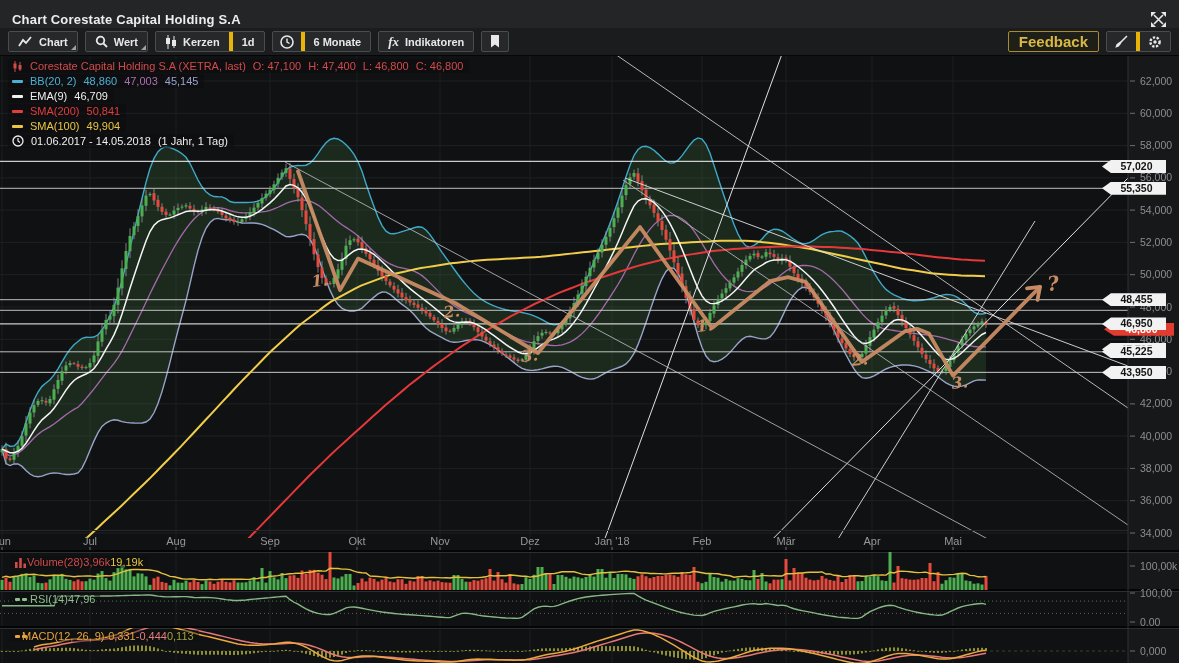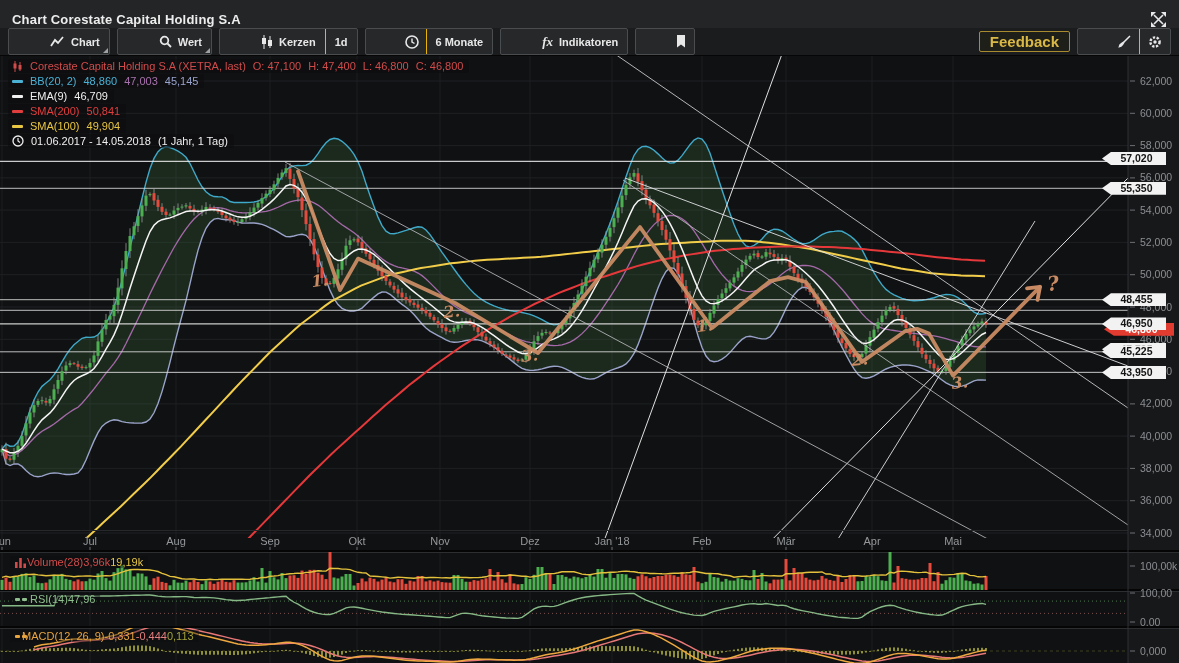--- a/index.html
+++ b/index.html
@@ -8,24 +8,24 @@
   
   .titlebar{position:absolute;top:0;left:0;right:0;height:40px;background:#232527;
     display:flex;align-items:center;justify-content:space-between;padding:16px 12px;
     box-sizing:border-box;border-bottom:1px solid #09090a;z-index:10;}
   .titlebar .t{font-size:13px;font-weight:bold;color:#ededed;letter-spacing:.2px;}
   .icon-btn{display:flex;align-items:center;justify-content:center;cursor:pointer;}
   
   .toolbar{position:absolute;top:28px;left:0;right:0;height:28px;background:#1a1c1e;
     display:flex;align-items:center;padding:0 8px;gap:7px;box-sizing:border-box;
     border-bottom:1px solid #060607;z-index:10;}
-  .btn-group{display:flex;border:1px solid #4a4d50;border-radius:2px;background:#26282a;height:27px;box-sizing:border-box;padding-left:32px;}
+  .btn-group{display:flex;border:1px solid #4a4d50;border-radius:2px;background:#26282a;height:21px;box-sizing:border-box;}
   .tb-btn{display:flex;align-items:center;gap:6px;padding:0 9px;font-size:11px;font-weight:bold;
     color:#e8e8e8;position:relative;cursor:pointer;white-space:nowrap;}
-  .tb-btn + .tb-btn{border-left:1px solid #eab308;}
+  .tb-btn + .tb-btn{border-left:4px solid #eab308;}
   .caret{position:absolute;right:1px;bottom:1px;width:0;height:0;border-style:solid;
     border-width:0 0 5px 5px;border-color:transparent transparent #9fa2a5 transparent;}
   .spacer{flex:1;}
   .feedback{height:21px;padding:0 10px;border:1px solid #a88a2f;color:#d9b845;font-size:15px;
     font-weight:bold;display:flex;align-items:center;background:rgba(44,38,16,.35);border-radius:2px;cursor:pointer;box-sizing:border-box;}
   
   #chart-svg{position:absolute;top:56px;left:0;}
   .legend{position:absolute;left:8px;top:59px;z-index:5;}
   .lg-row{display:flex;align-items:center;gap:7px;background:rgba(12,13,14,.55);
     padding:1px 6px 1px 4px;margin-bottom:1px;width:max-content;font-size:11px;border-radius:1px;cursor:pointer;}
@@ -1355,21 +1355,21 @@
     <span class="dash2" style="background:#e8a43f"></span>
     <span class="dash2" style="background:#e8a43f;margin-left:7px;"></span>
     <span class="c-org" style="margin-left:0;">MACD(12, 26, 9)</span>
     <span class="c-org">-0,331</span>
     <span class="c-pnk">-0,444</span>
     <span class="c-olv">0,113</span>
   </div>
 
   <div id="chips">
       <div class="chip red" style="top: 322.871px;">46,800</div>
-      <div class="chip" style="top: 152px;">57,020</div>
+      <div class="chip" style="top: 160px;">57,020</div>
       <div class="chip" style="top: 181.85px;">55,350</div>
       <div class="chip" style="top: 293.155px;">48,455</div>
       <div class="chip" style="top: 303.809px; margin-top: 39px;">47,795</div>
       <div class="chip" style="top: 317.45px;">46,950</div>
       <div class="chip" style="top: 345.296px;">45,225</div>
       <div class="chip" style="top: 365.879px;">43,950</div>
     </div>
 </div>
 
 </body></html>

